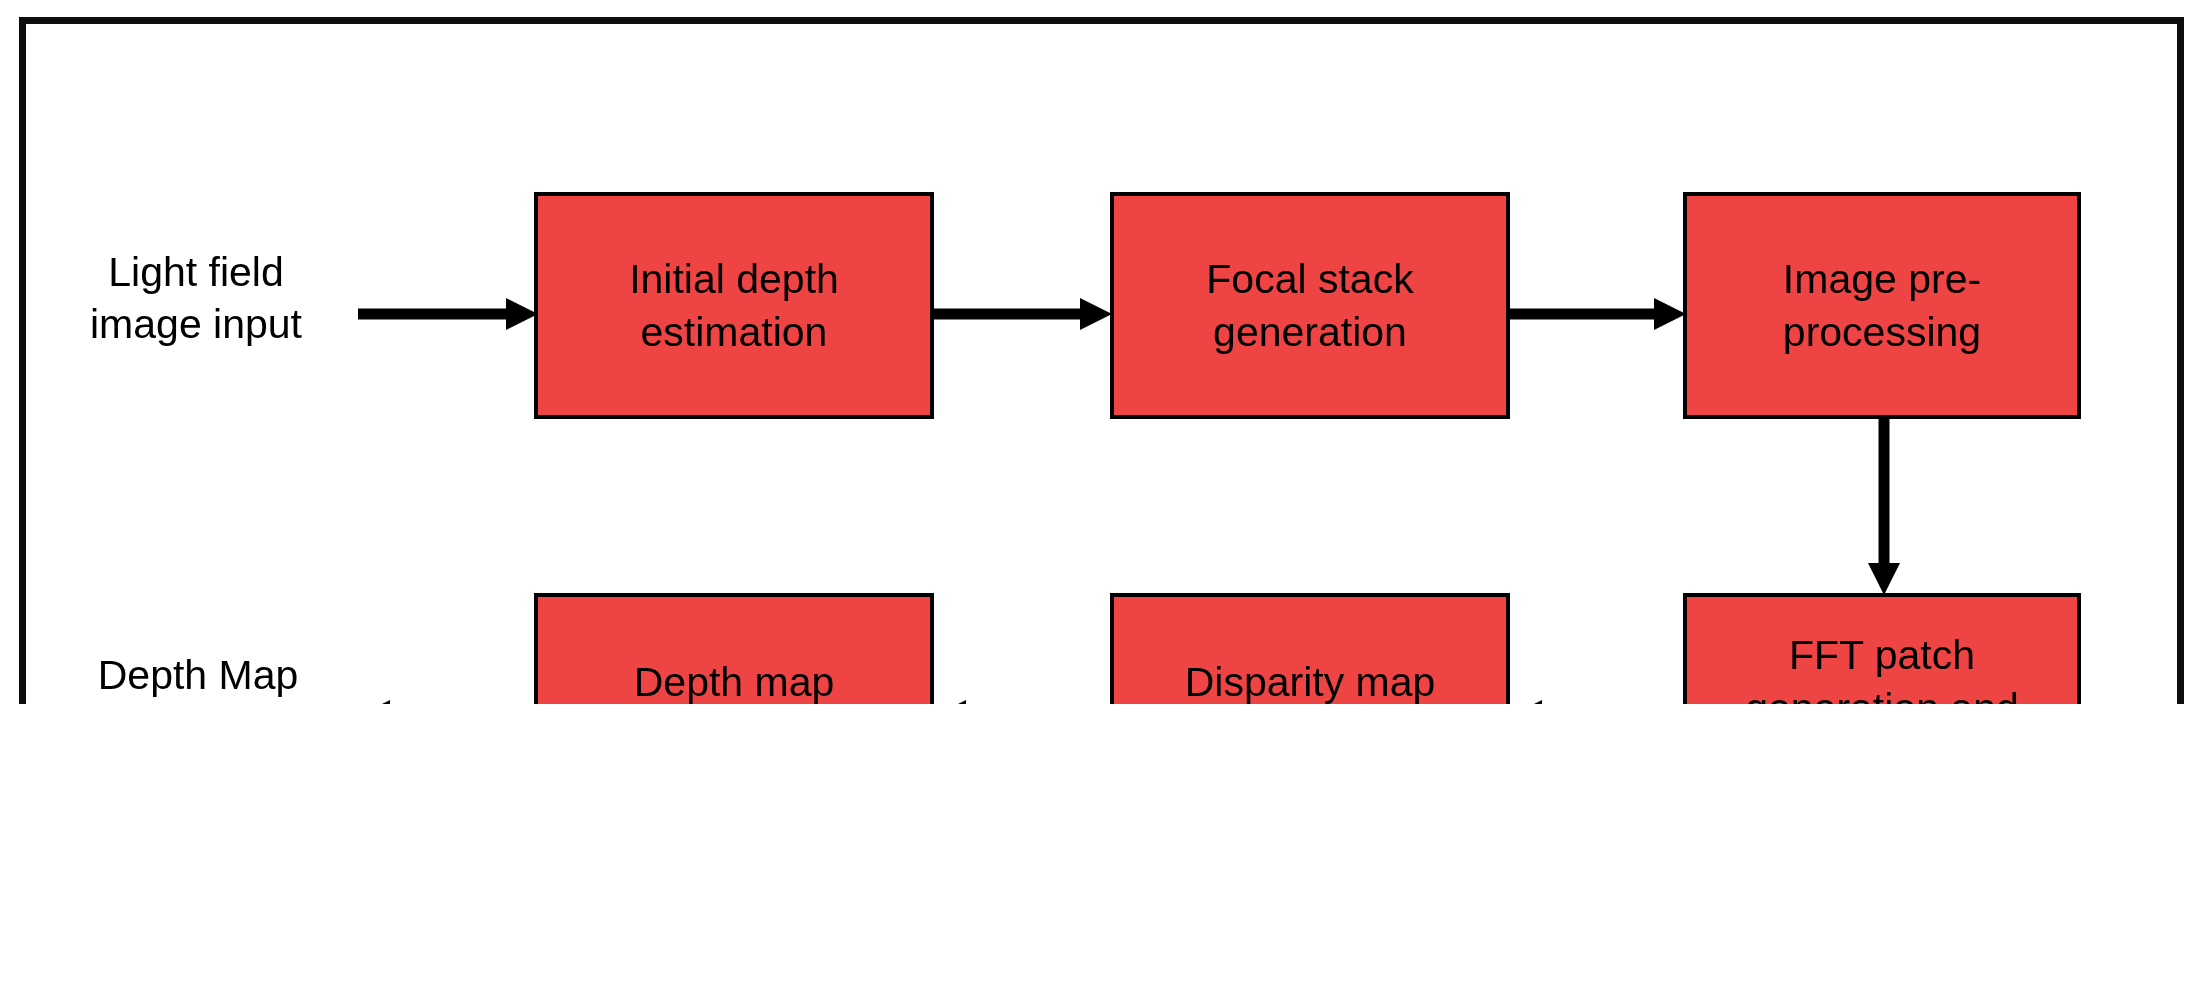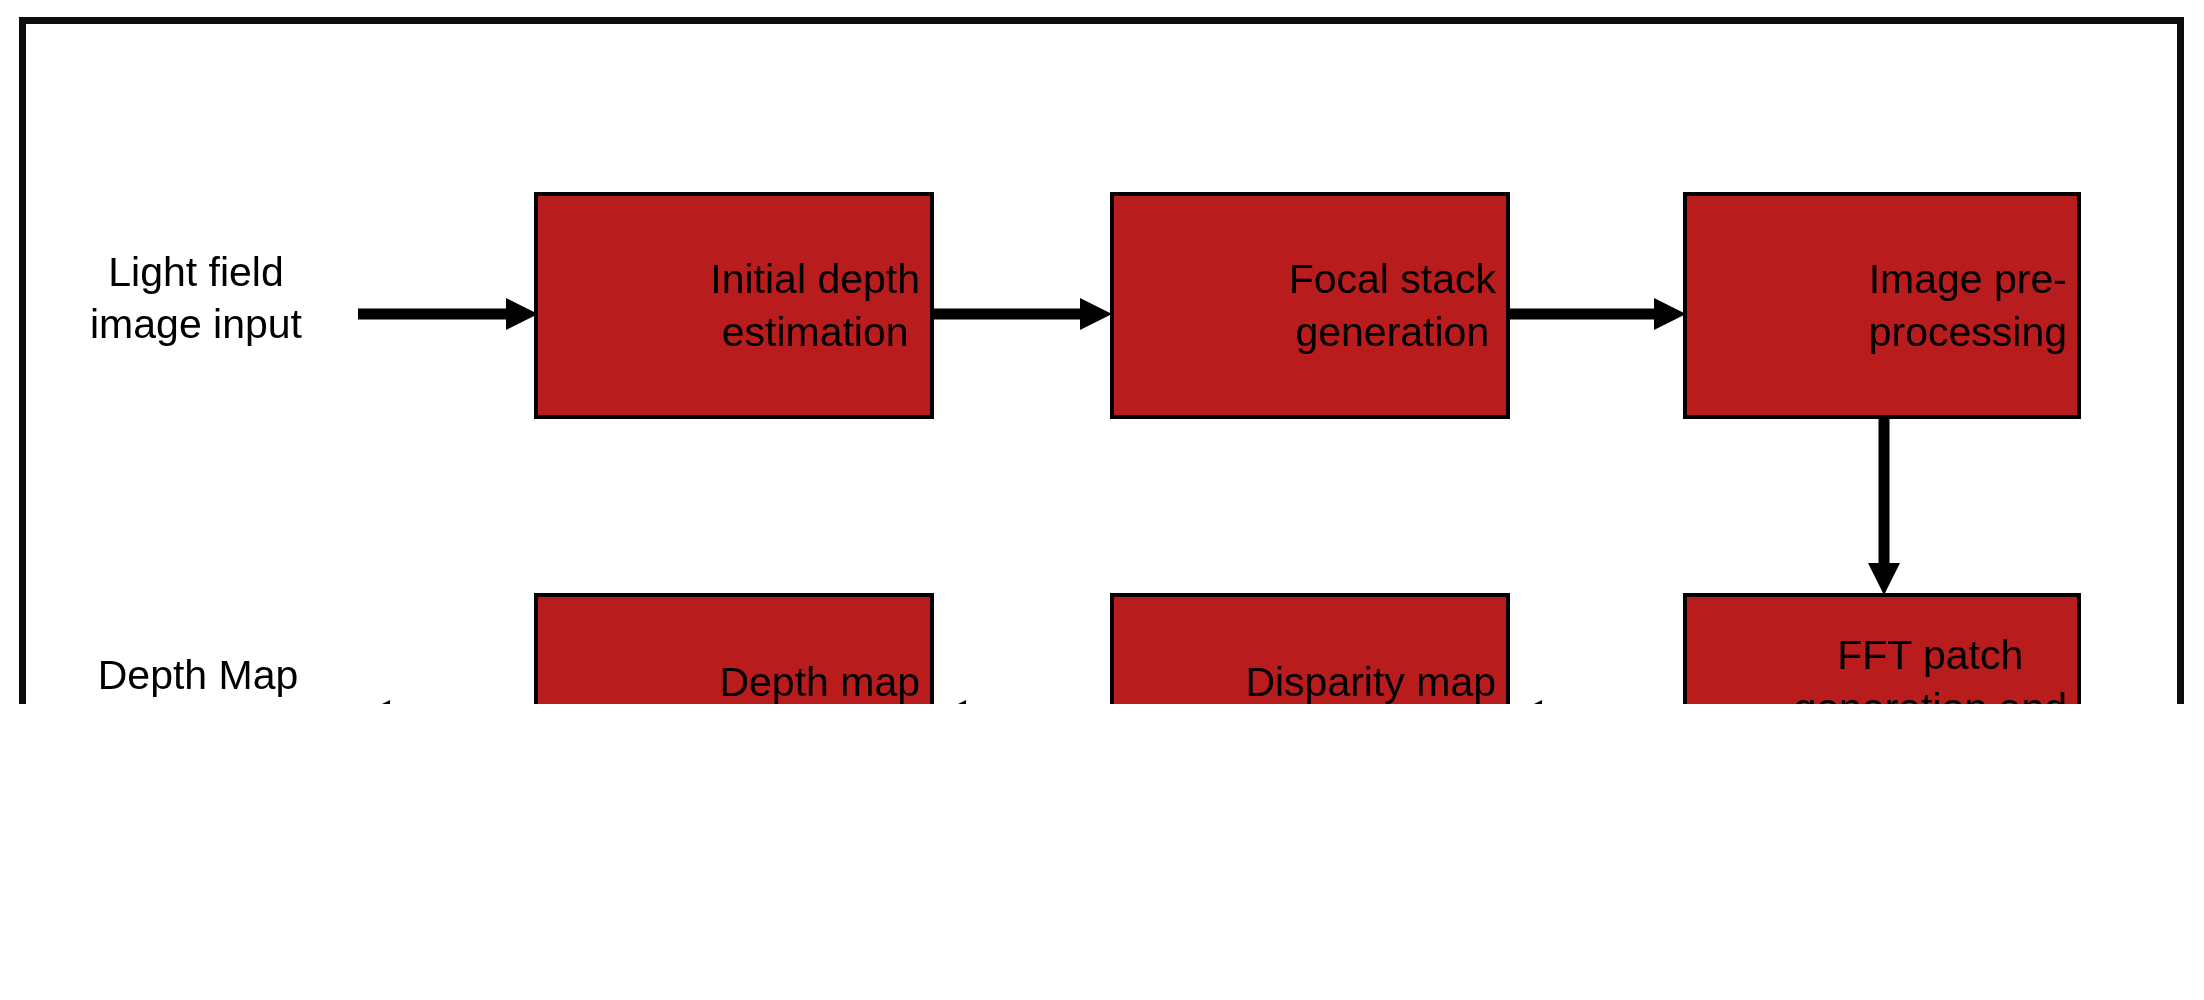--- a/index.html
+++ b/index.html
@@ -26,24 +26,24 @@
     height: 960px;
     border: 7px solid #0d0d0d;
     box-sizing: border-box;
     background: #ffffff;
   }
   
   .proc-box {
     position: absolute;
     box-sizing: border-box;
     border: 4px solid #000000;
-    background: #b91c1c;
+    background: #ef4444;
     display: flex;
     align-items: center;
-    justify-content: flex-end;
+    justify-content: center;
     text-align: center;
     color: #000000;
     font-size: 41px;
     line-height: 1.28;
     font-weight: 400;
     padding: 0 10px;
   }
   .proc-box .label {
     display: block;
     white-space: pre-line;

